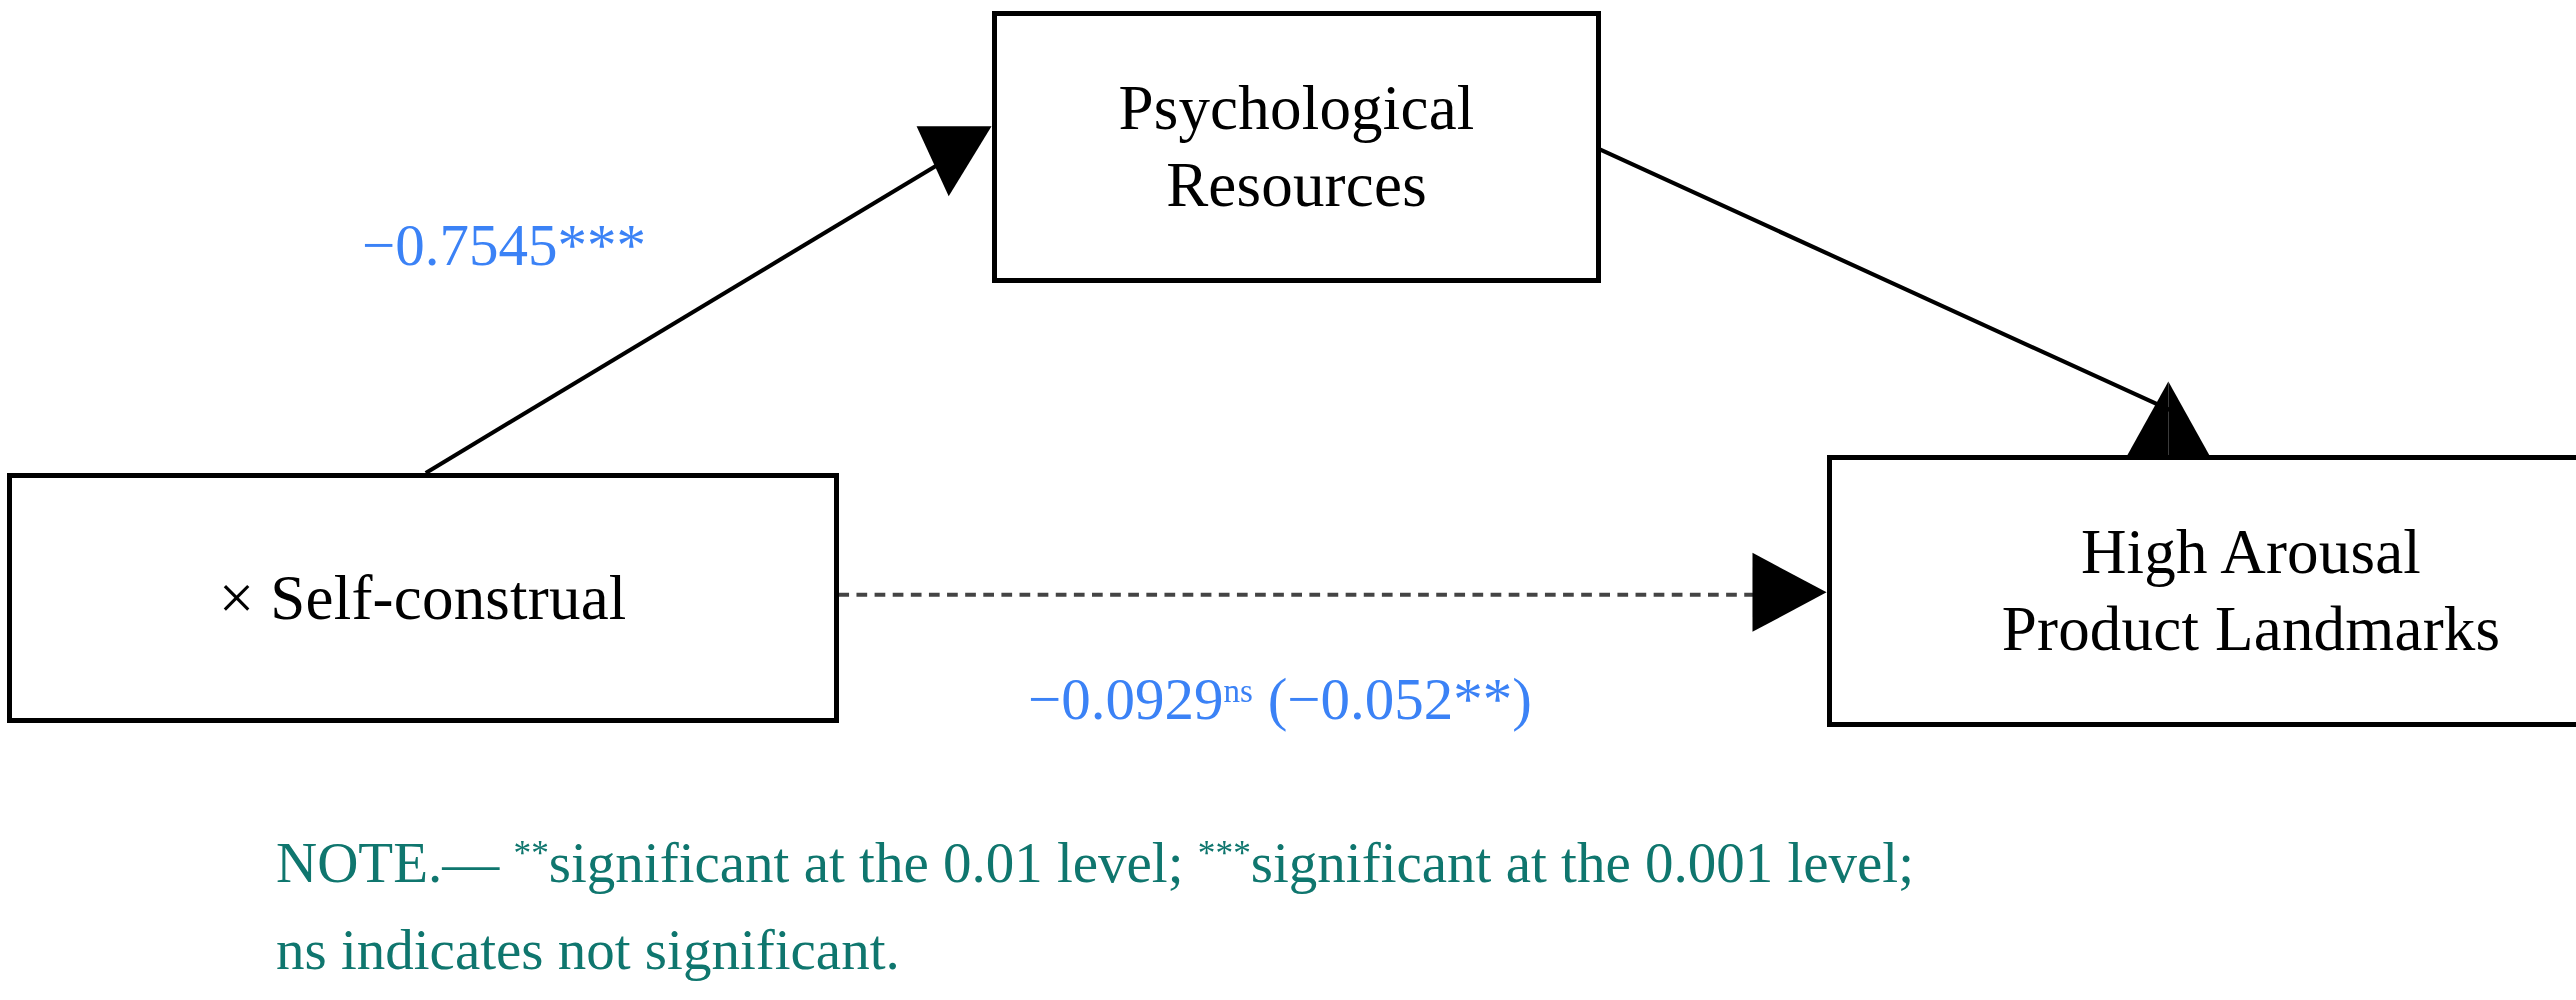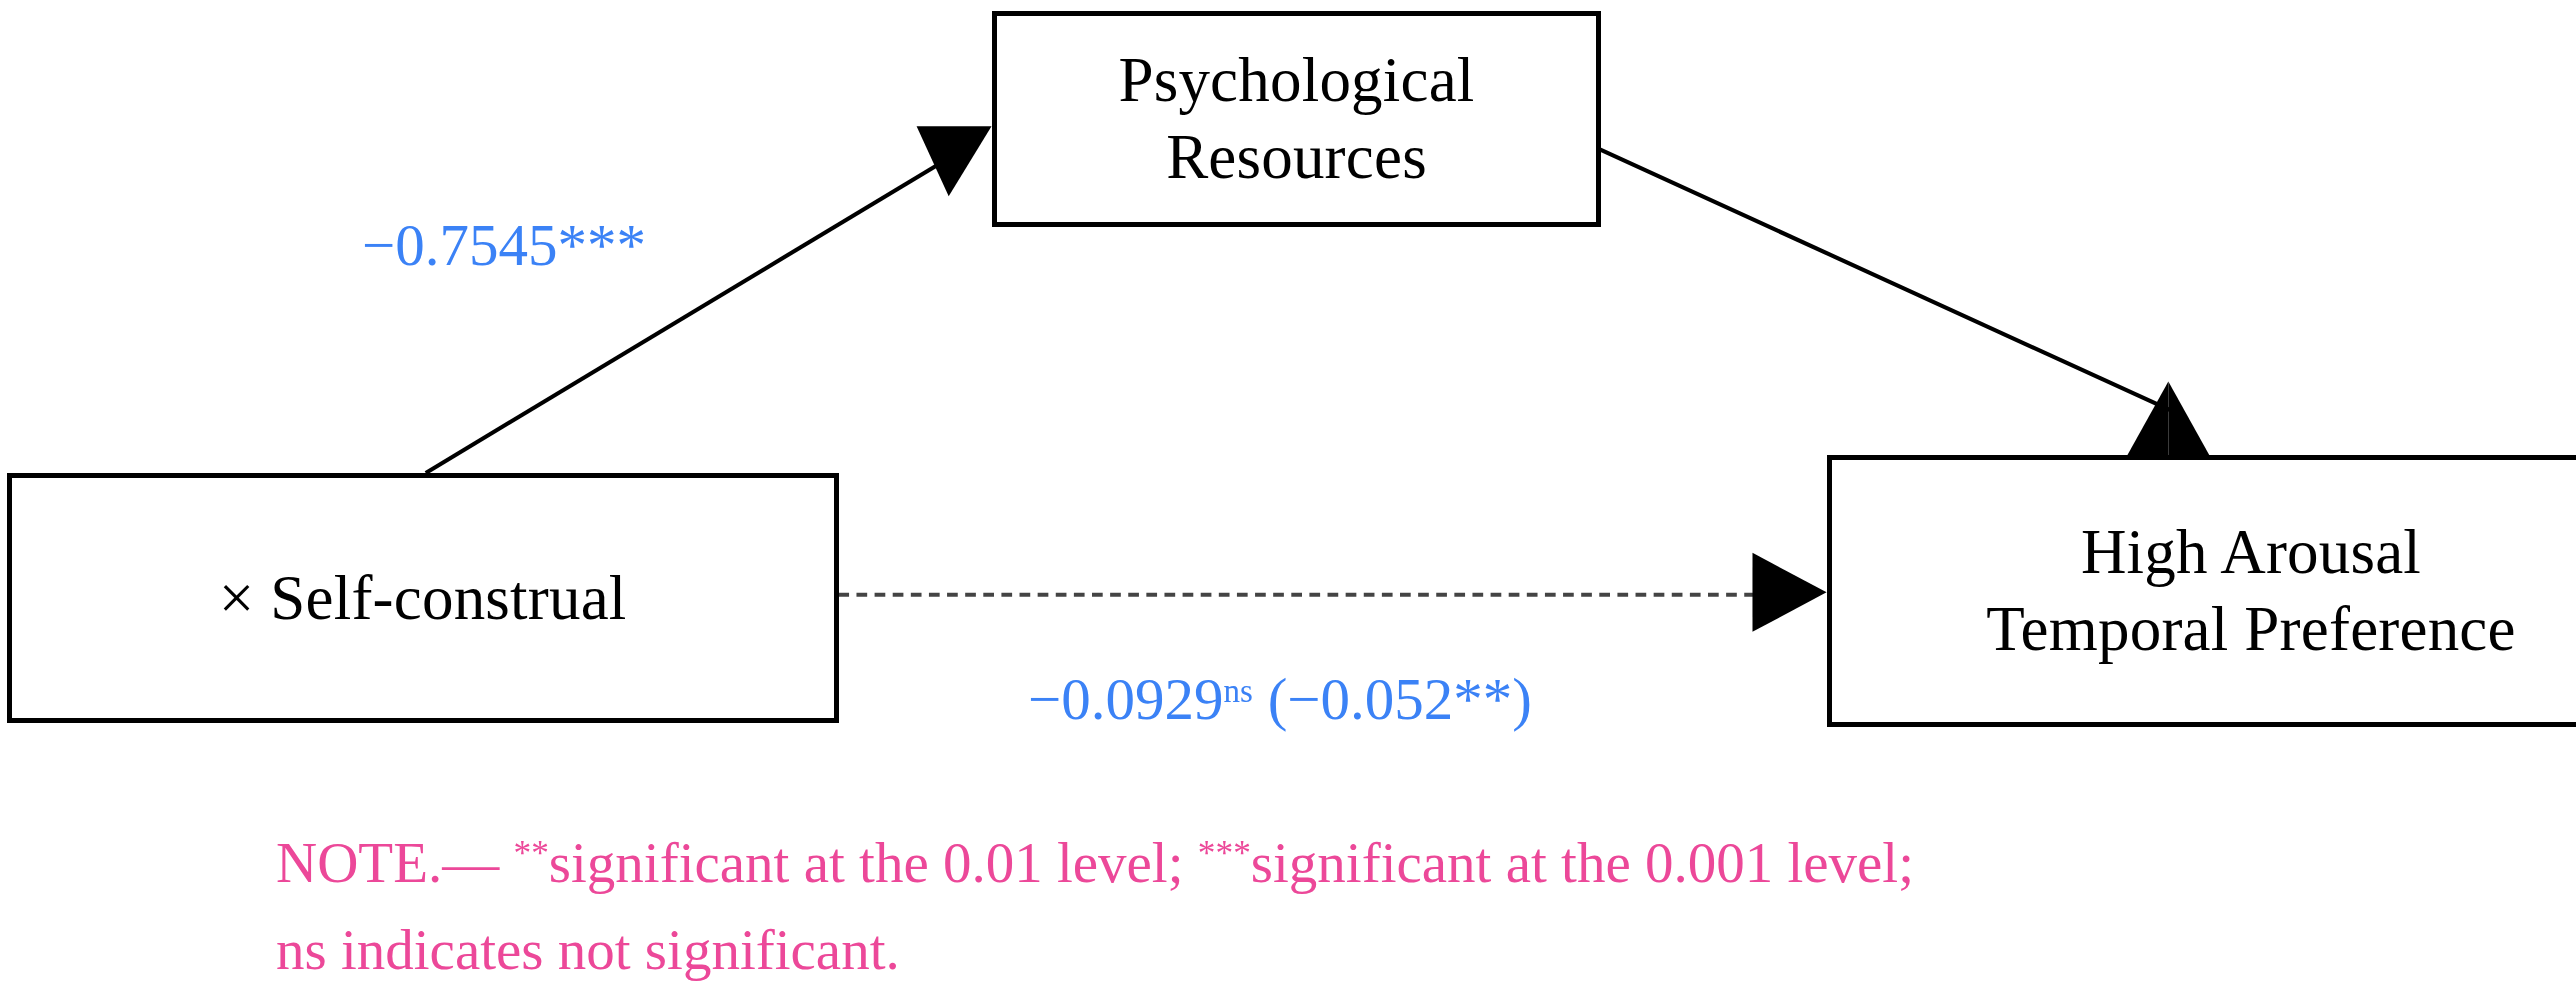--- a/index.html
+++ b/index.html
@@ -42,21 +42,21 @@
     letter-spacing: 0.2px;
   }
   .node .line {
     display: block;
     white-space: nowrap;
   }
   #node-mediator {
     left: 992px;
     top: 10.7px;
     width: 609px;
-    height: 216px;
+    height: 272px;
   }
   #node-predictor {
     left: 6.6px;
     top: 473px;
     width: 832px;
     height: 250px;
   }
   #node-outcome {
     left: 1827px;
     top: 455px;
@@ -88,21 +88,21 @@
     vertical-align: 0.52em;
     line-height: 0;
   }
   #note {
     position: absolute;
     left: 276px;
     top: 819px;
     width: 2059px;
     font-size: 57px;
     line-height: 1.53;
-    color: #ec4899;
+    color: #0f766e;
   }
   #note .note-line {
     display: block;
     white-space: nowrap;
   }
   #note sup {
     font-size: 0.62em;
     vertical-align: 0.48em;
     line-height: 0;
   }
@@ -129,21 +129,21 @@
     <span class="line">Psychological</span>
     <span class="line">Resources</span>
   </div>
 
   <div class="node" id="node-predictor">
     <span class="line">× Self-construal</span>
   </div>
 
   <div class="node" id="node-outcome">
     <span class="line">High Arousal</span>
-    <span class="line">Temporal Preference</span>
+    <span class="line">Product Landmarks</span>
   </div>
 
   <div class="edge-label" id="label-a">
     <span>−0.7545***</span>
   </div>
 
 
   <div class="edge-label" id="label-c">
     <span>−0.0929</span><sup>ns</sup><span> (−0.052**)</span>
   </div>

